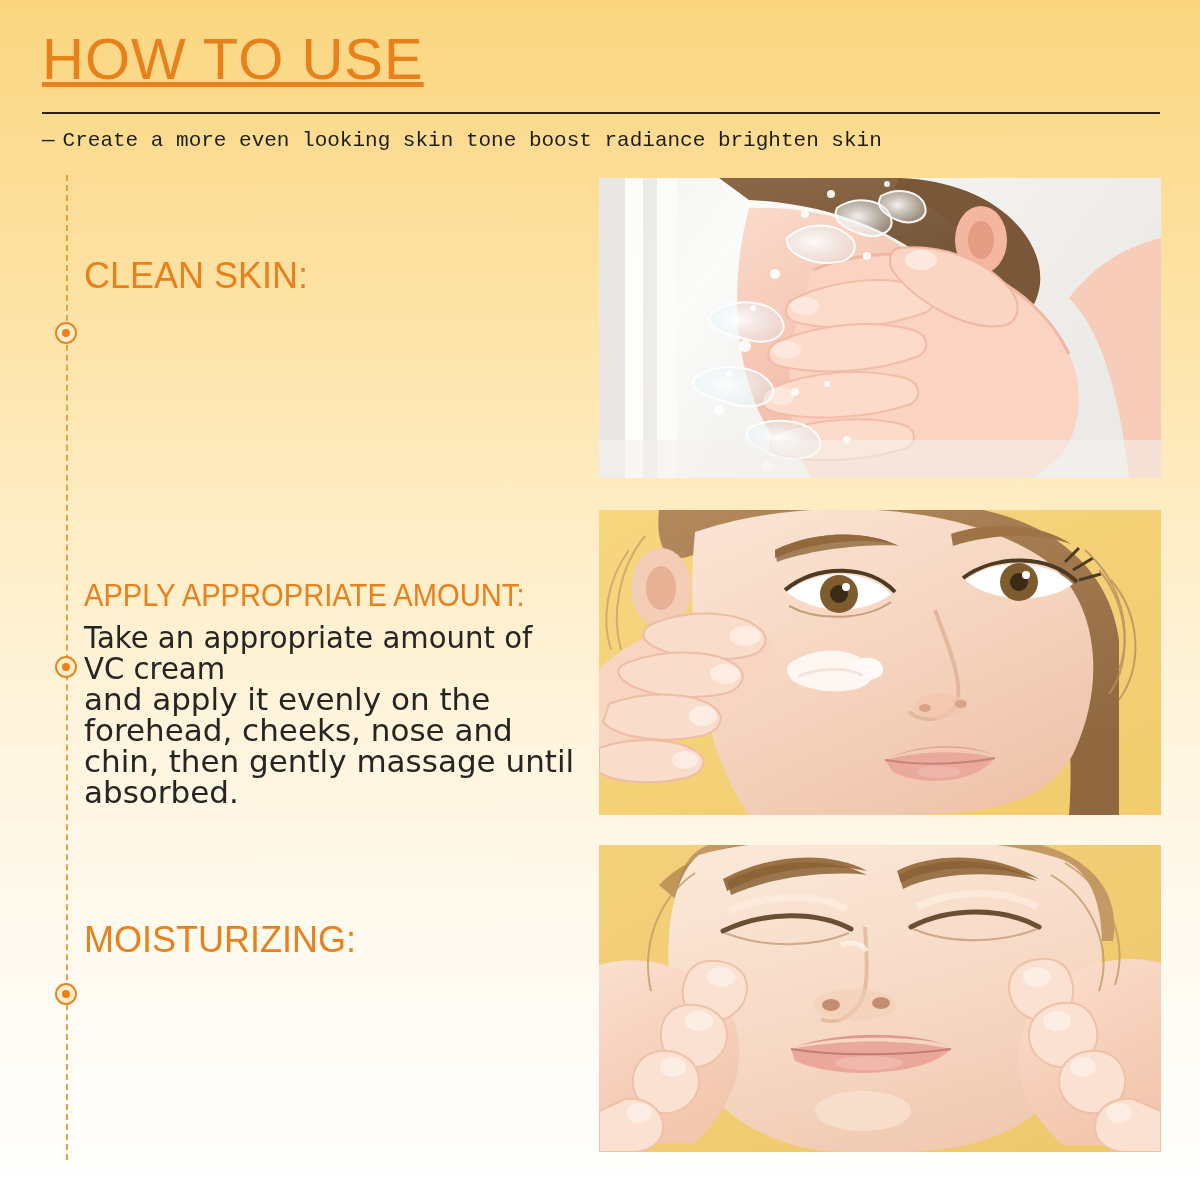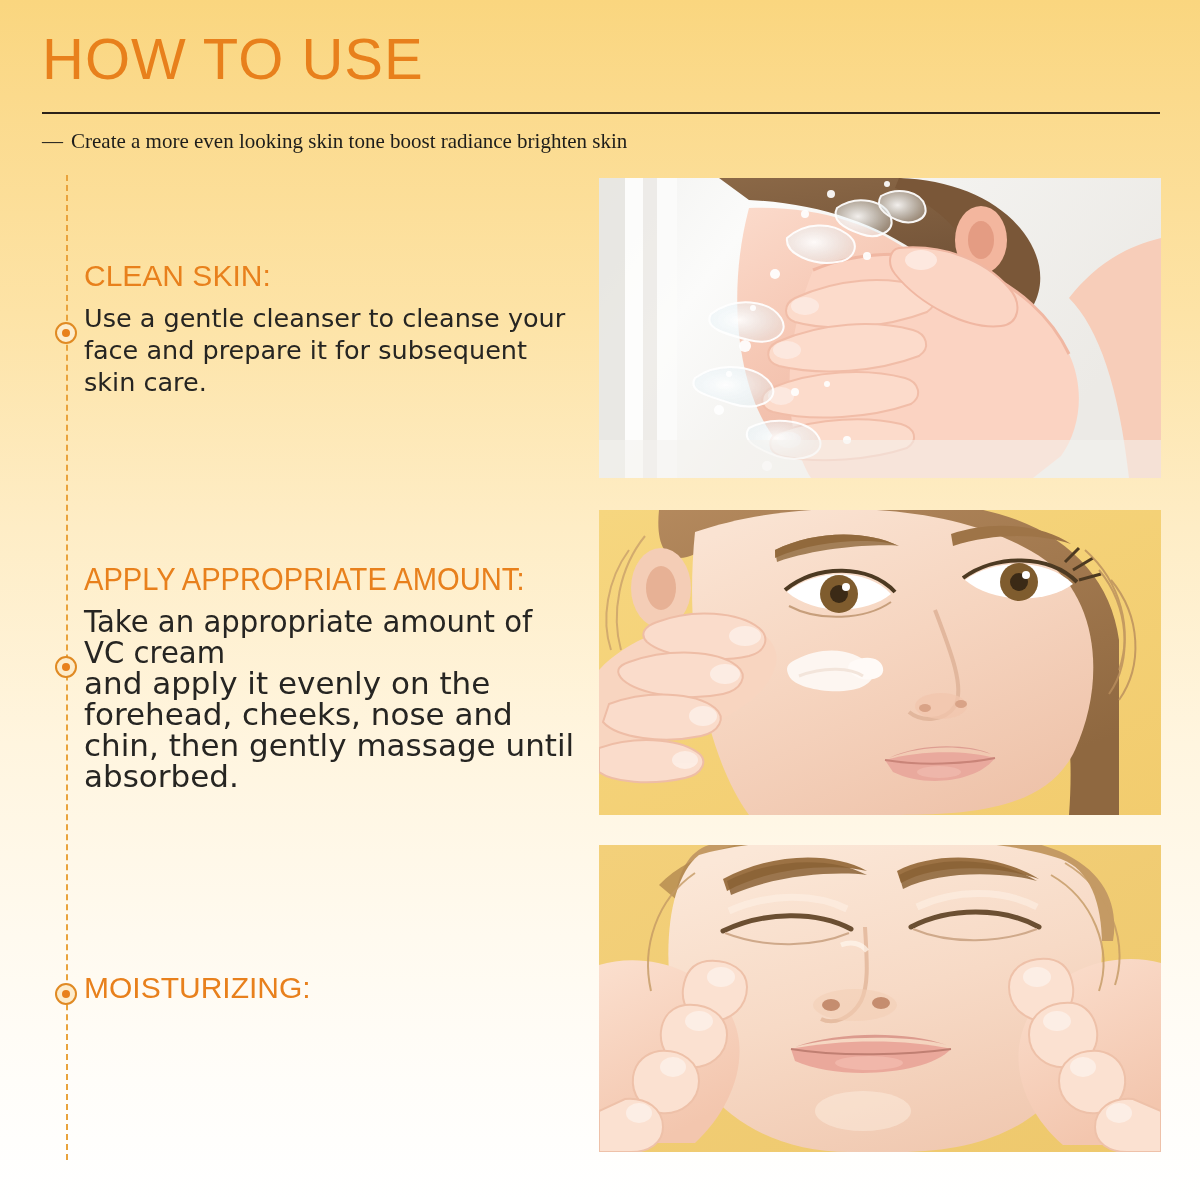--- a/index.html
+++ b/index.html
@@ -34,37 +34,38 @@
     position: absolute;
     left: 42px;
     top: 28px;
     font-size: 58px;
     line-height: 62px;
     letter-spacing: 1px;
     color: #e8801c;
     font-family: "Liberation Sans", sans-serif;
     font-weight: 400;
     white-space: nowrap;
+    text-decoration: underline;
   }
   .rule {
     position: absolute;
     left: 42px;
     top: 112px;
     width: 1118px;
     height: 2px;
     background: #2b2118;
   }
   .subtitle {
     position: absolute;
     left: 42px;
     top: 126px;
     font-size: 21px;
     line-height: 30px;
     color: #1d1d1b;
-    font-family: Liberation Serif, serif;
+    font-family: Liberation Mono, monospace;
     white-space: nowrap;
   }
   .subtitle .dash {
     display: inline-block;
     margin-right: 8px;
   }
 
   
   .timeline {
     position: absolute;
@@ -101,38 +102,38 @@
 
   
   .step {
     position: absolute;
     left: 84px;
     width: 500px;
   }
   .step-heading {
     color: #e8801c;
     font-family: "Liberation Sans", sans-serif;
-    font-size: 30px;
+    font-size: 36px;
     line-height: 36px;
     letter-spacing: 0px;
     white-space: nowrap;
     margin: 0 0 8px 0;
     font-weight: 400;
   }
   .step-body {
     color: #262522;
     font-family: "DejaVu Sans", sans-serif;
     font-size: 25.5px;
     line-height: 32px;
     margin: 0;
   }
 
   .step1 { top: 258px; }
-  .step2 { top: 562px; }
-  .step3 { top: 922px; margin-top: 48px; }
+  .step2 { top: 578px; }
+  .step3 { top: 922px; }
 
   
   .step2 .step-heading {
     font-size: 31px;
     transform: scaleX(0.94);
     transform-origin: left center;
   }
   .step2 .step-body {
     font-size: 31px;
     line-height: 31px;
@@ -167,21 +168,20 @@
     <span class="dash">—</span><span>Create a more even looking skin tone boost radiance brighten skin</span>
   </div>
 
   <div class="timeline"></div>
   <div class="bullet b1"></div>
   <div class="bullet b2"></div>
   <div class="bullet b3"></div>
 
   <div class="step step1">
     <div class="step-heading">CLEAN SKIN:</div>
-    <div class="step-body">Use a gentle cleanser to cleanse your face and prepare it for subsequent skin care.</div>
   </div>
 
   <div class="step step2">
     <div class="step-heading">APPLY APPROPRIATE AMOUNT:</div>
     <div class="step-body"><span class="tight">Take an appropriate amount of VC cream</span> <span>and apply it evenly on the forehead, cheeks, nose and chin, then gently massage until absorbed.</span></div>
   </div>
 
   <div class="step step3">
     <div class="step-heading">MOISTURIZING:</div>
   </div>

